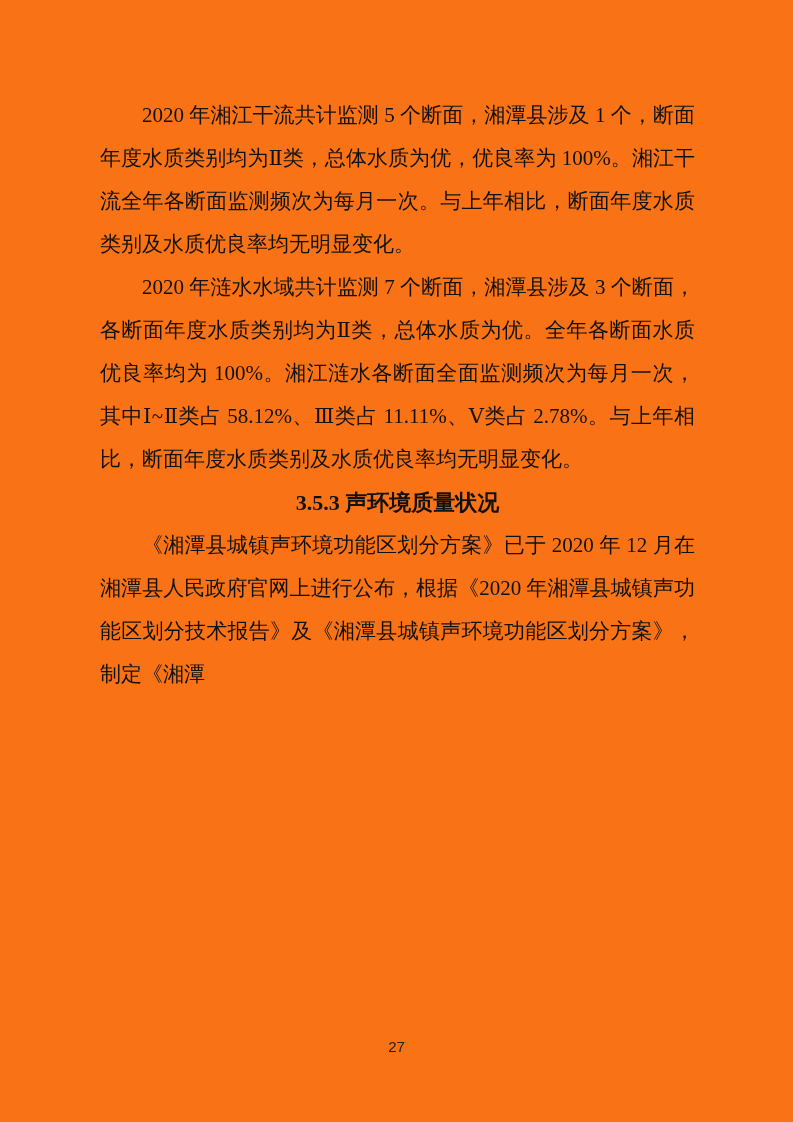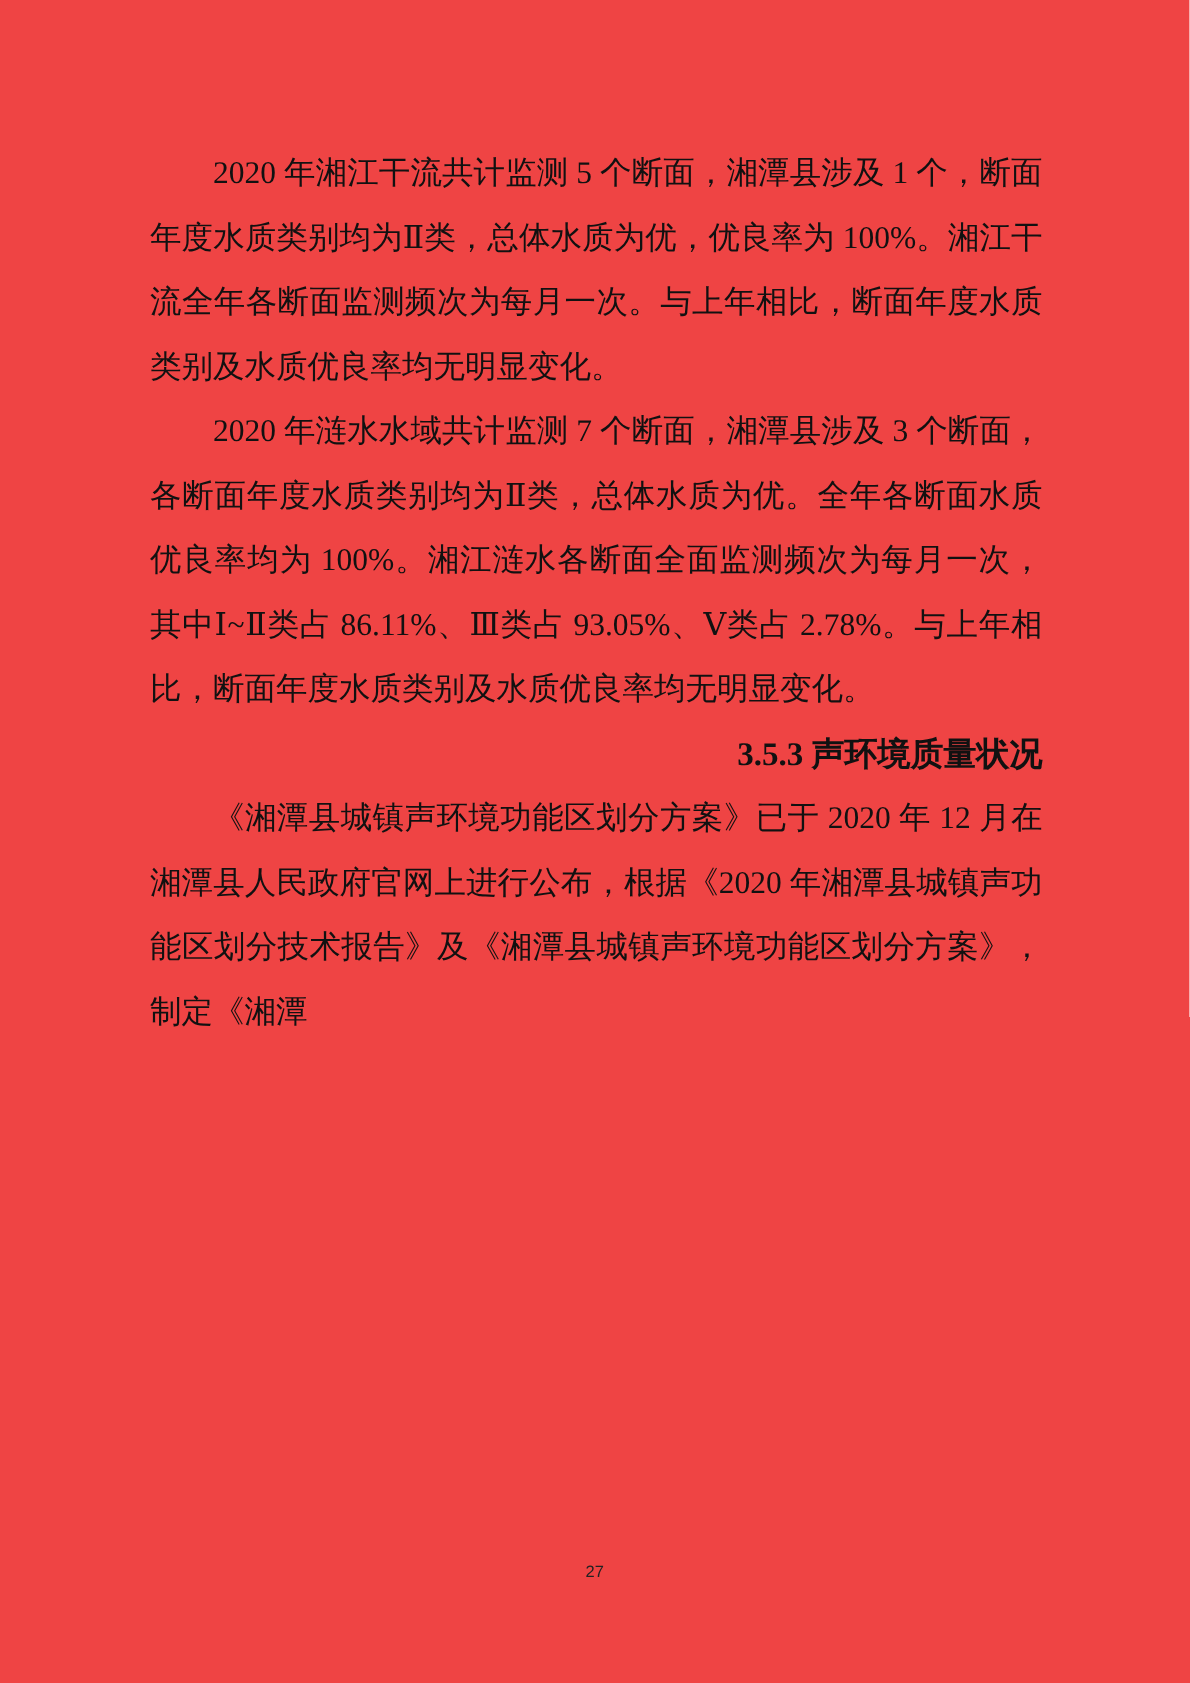--- a/index.html
+++ b/index.html
@@ -4,21 +4,21 @@
 <style>
   html, body {
     margin: 0;
     padding: 0;
     background: #ffffff;
   }
   .page {
     position: relative;
     width: 793px;
     height: 1122px;
-    background: #ef4444;
+    background: #f97316;
     overflow: hidden;
     font-family: "Liberation Serif", "DejaVu Serif", serif;
     color: #111111;
   }
   .content {
     position: absolute;
     left: 100px;
     top: 94px;
     width: 595px;
     text-align: justify;
@@ -31,41 +31,41 @@
     text-indent: 2em;
     word-break: break-all;
   }
   .heading {
     margin: 0;
     padding: 0;
     font-size: 22px;
     line-height: 43px;
     font-weight: bold;
     text-indent: 0;
-    text-align: right;
+    text-align: center;
   }
   .footer {
     position: absolute;
     left: 0;
     right: 0;
     bottom: 66px;
     text-align: center;
   }
   .page-number {
     font-family: "Liberation Sans", "DejaVu Sans", sans-serif;
-    font-size: 11px;
+    font-size: 15px;
     color: #222222;
   }
 </style>
 </head>
 <body>
 
 <div class="page">
   <div class="content">
     <p class="para">2020 年湘江干流共计监测 5 个断面，湘潭县涉及 1 个，断面年度水质类别均为Ⅱ类，总体水质为优，优良率为 100%。湘江干流全年各断面监测频次为每月一次。与上年相比，断面年度水质类别及水质优良率均无明显变化。</p>
-    <p class="para">2020 年涟水水域共计监测 7 个断面，湘潭县涉及 3 个断面，各断面年度水质类别均为Ⅱ类，总体水质为优。全年各断面水质优良率均为 100%。湘江涟水各断面全面监测频次为每月一次，其中Ⅰ~Ⅱ类占 86.11%、Ⅲ类占 93.05%、Ⅴ类占 2.78%。与上年相比，断面年度水质类别及水质优良率均无明显变化。</p>
+    <p class="para">2020 年涟水水域共计监测 7 个断面，湘潭县涉及 3 个断面，各断面年度水质类别均为Ⅱ类，总体水质为优。全年各断面水质优良率均为 100%。湘江涟水各断面全面监测频次为每月一次，其中Ⅰ~Ⅱ类占 58.12%、Ⅲ类占 11.11%、Ⅴ类占 2.78%。与上年相比，断面年度水质类别及水质优良率均无明显变化。</p>
     <h3 class="heading">3.5.3 声环境质量状况</h3>
     <p class="para">《湘潭县城镇声环境功能区划分方案》已于 2020 年 12 月在湘潭县人民政府官网上进行公布，根据《2020 年湘潭县城镇声功能区划分技术报告》及《湘潭县城镇声环境功能区划分方案》，制定《湘潭</p>
   </div>
   <div class="footer">
     <span class="page-number">27</span>
   </div>
 </div>
 
 </body></html>

